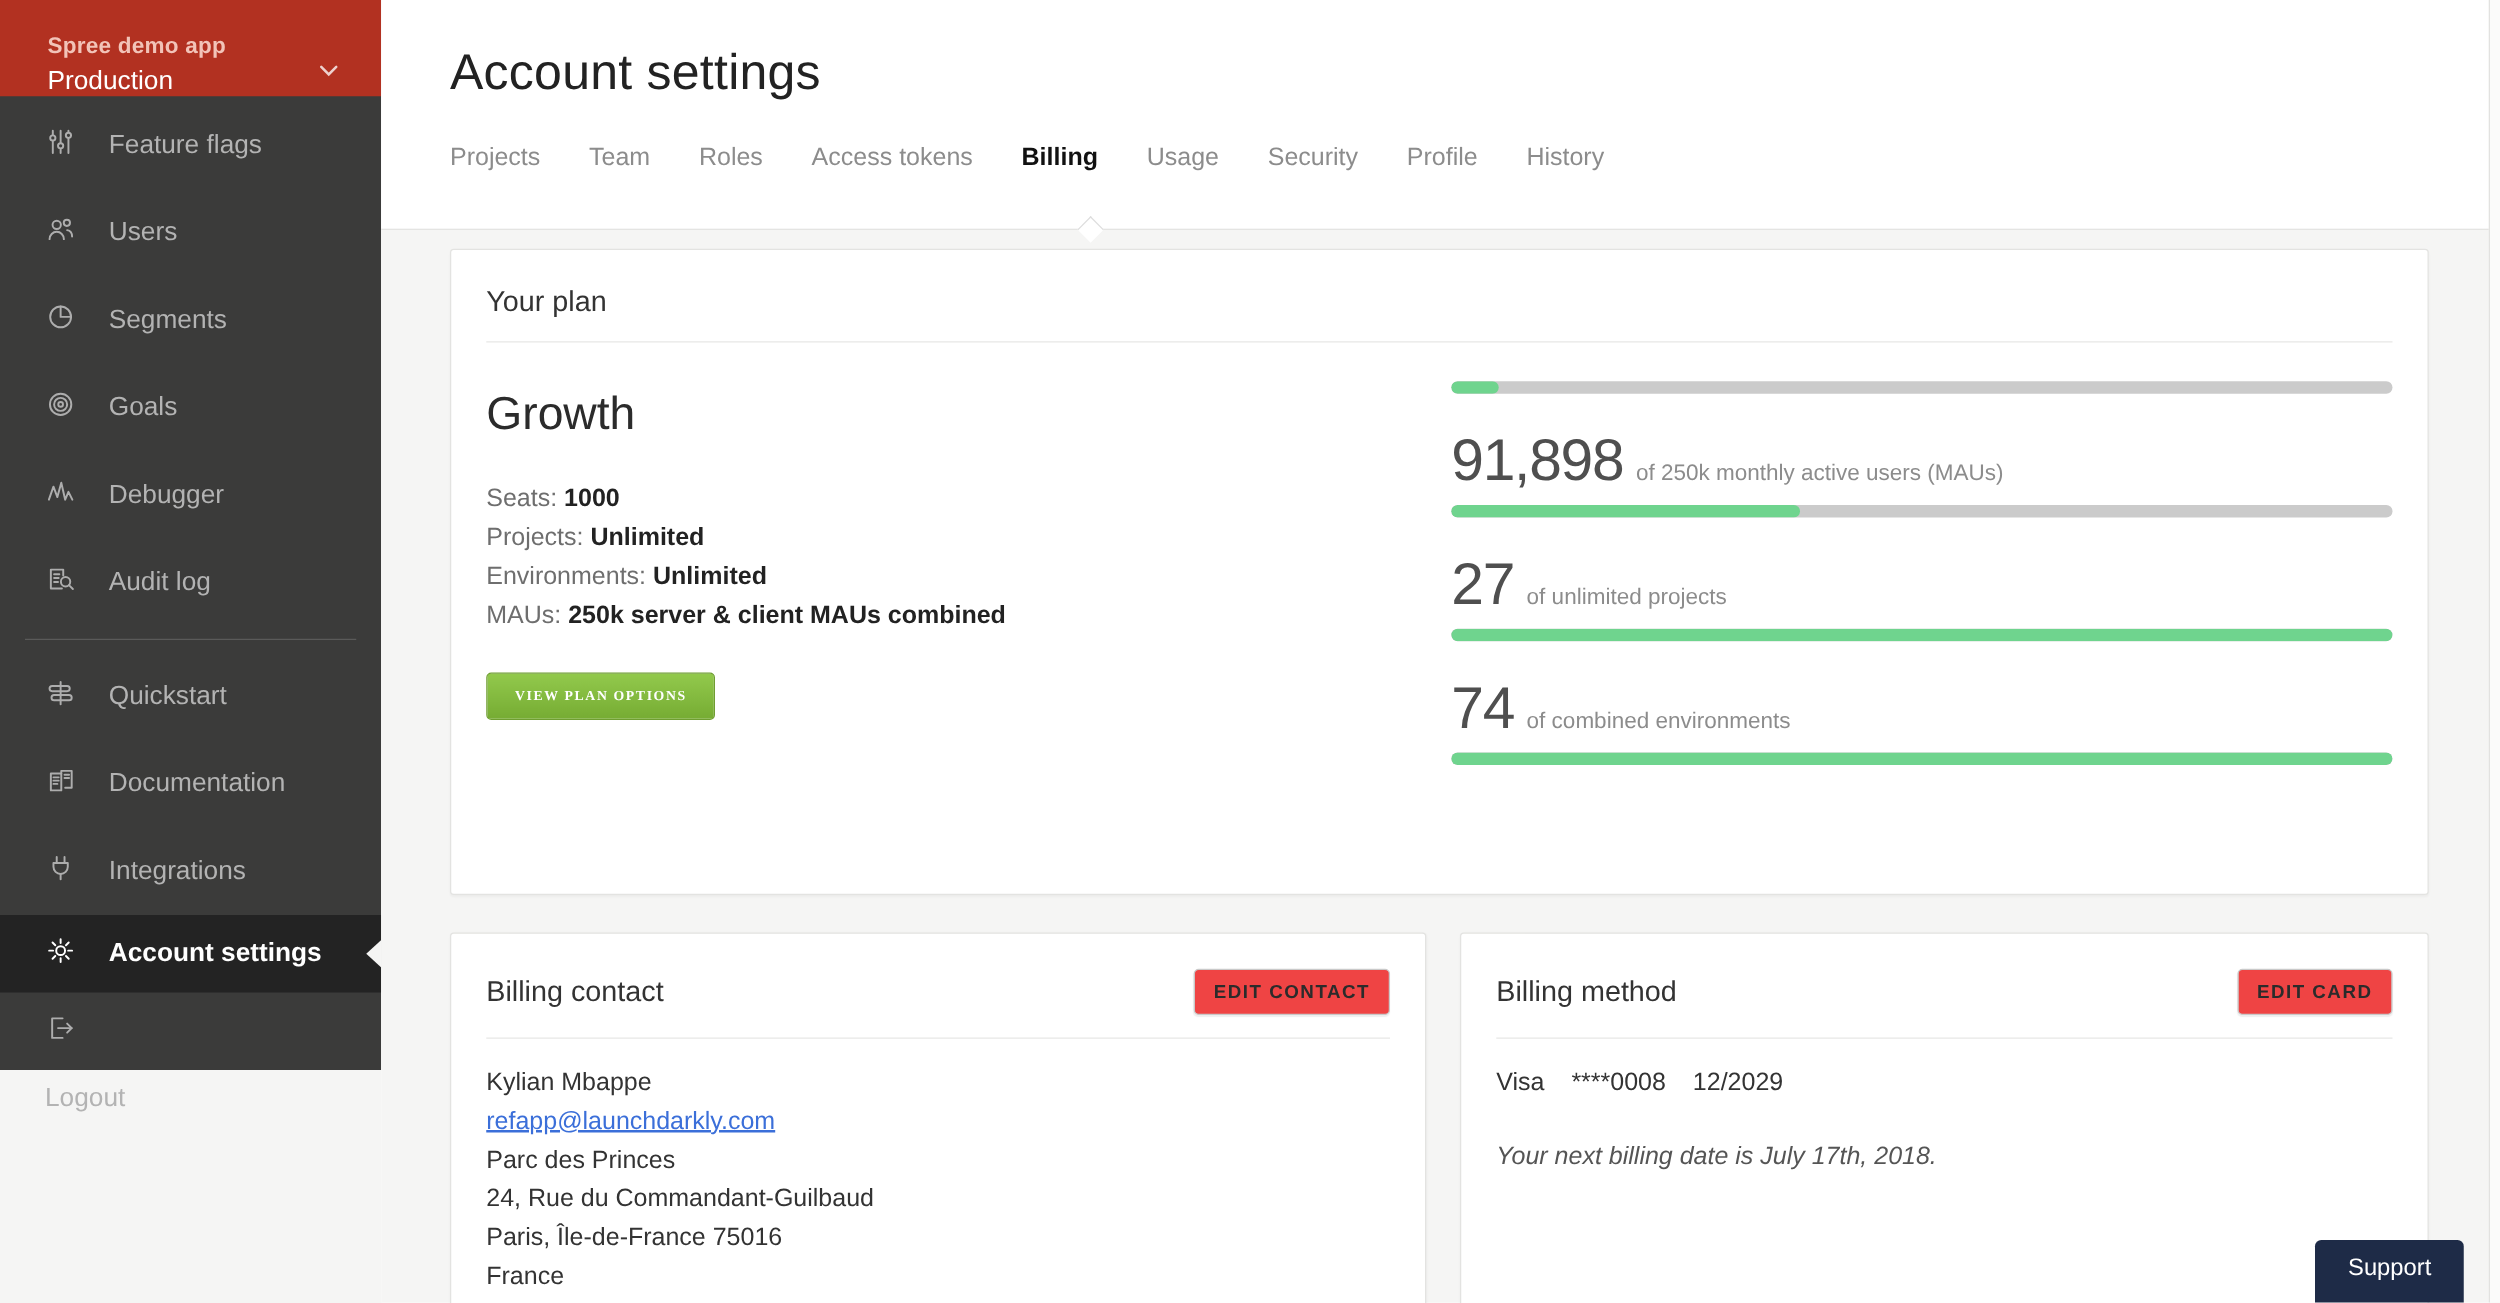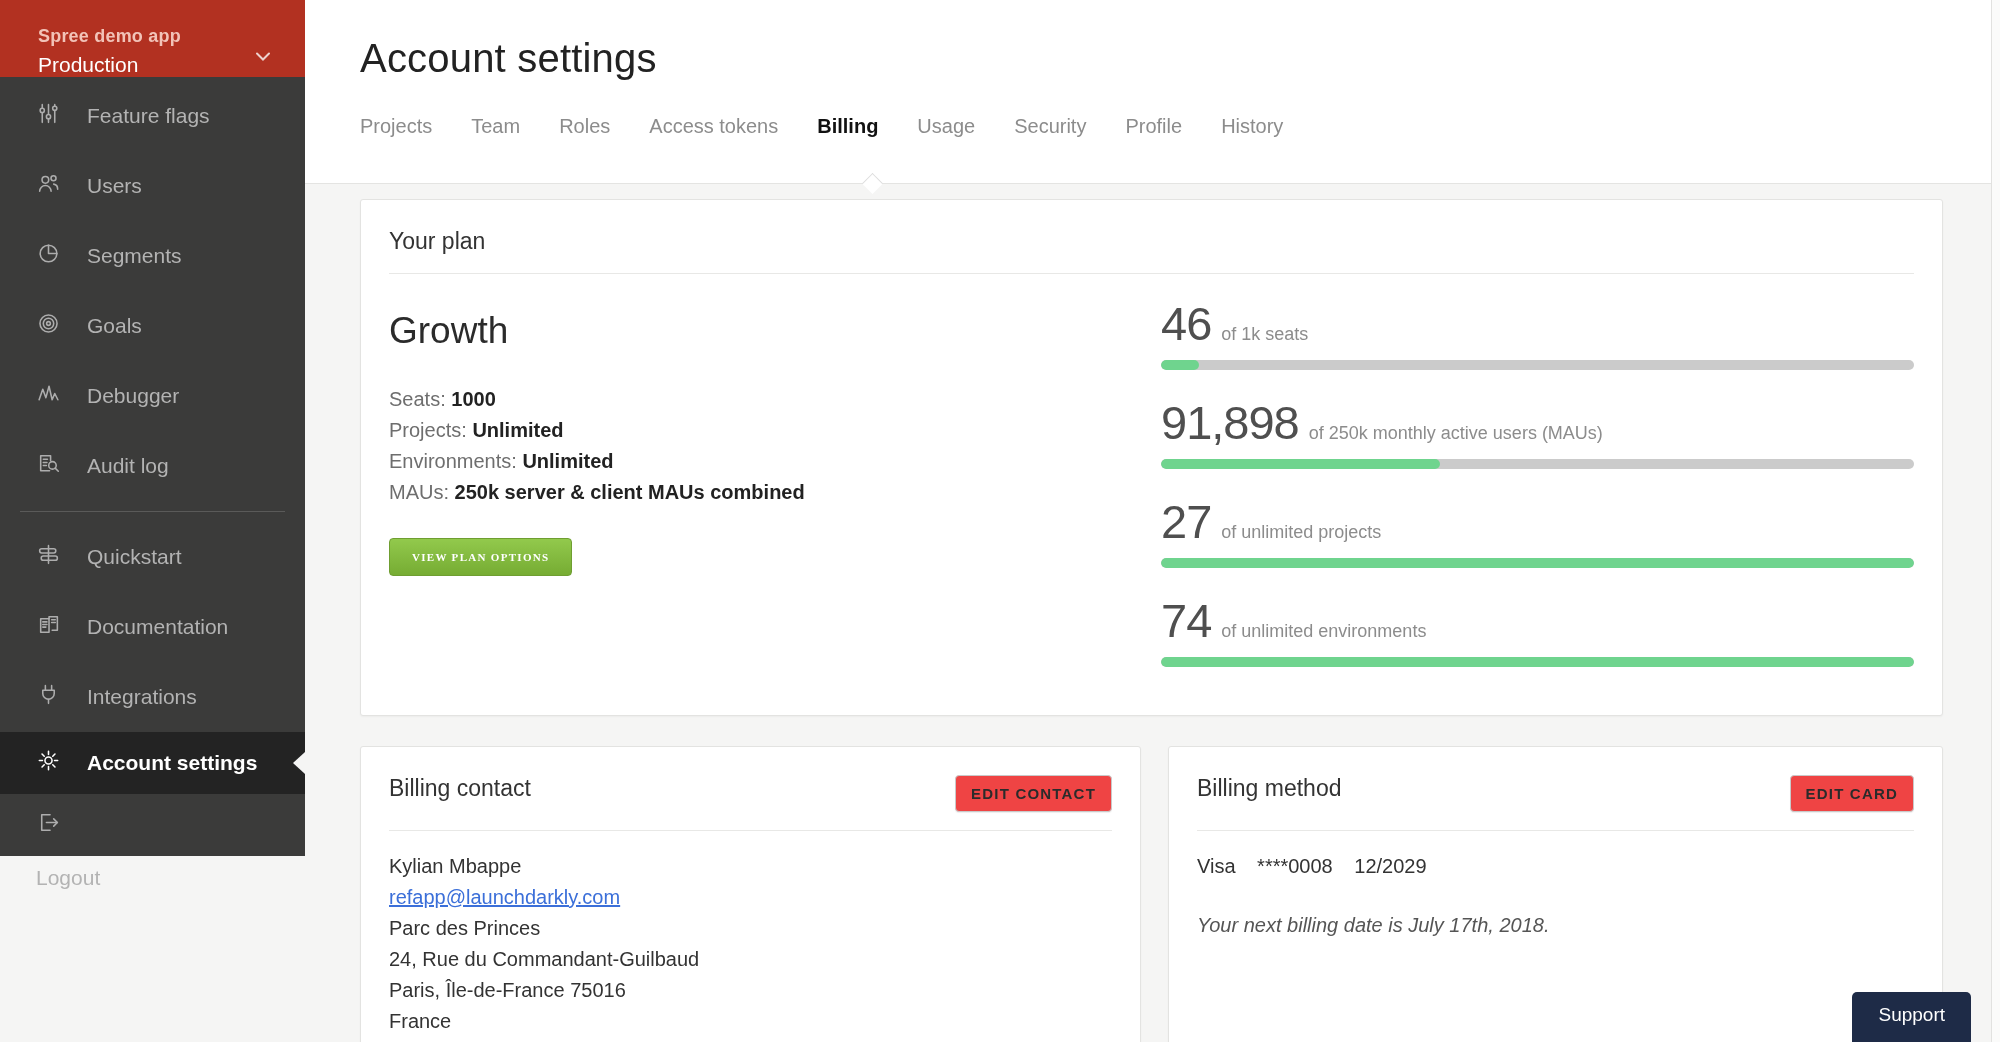--- a/index.html
+++ b/index.html
@@ -36,21 +36,21 @@
   .tab.active { color:#111; font-weight:600; }
 
   .content { position:absolute; top:183px; left:0; right:0; bottom:0;
     background:#f5f5f4; border-top:1px solid #e4e4e2; padding:15px 57px 0 55px; }
   .tab-caret { position:absolute; top:-8px; left:560px; width:15px; height:15px;
     background:#fff; border-left:1px solid #ddd; border-top:1px solid #ddd;
     transform:rotate(45deg); }
 
   .card { background:#fff; border:1px solid #e3e3e1; border-radius:3px;
     box-shadow:0 1px 2px rgba(0,0,0,.04); }
-  .card-header { display:flex; align-items:flex-start; justify-content:space-between;
+  .card-header { display:flex; align-items:center; justify-content:space-between;
     padding:28px 28px 18px 28px; }
   .card-title { font-size:23px; color:#333; }
   .card-divider { border:none; border-top:1px solid #e8e8e6; margin:0 28px; }
 
   
   .plan-card { height:517px; position:relative; }
   .plan-body { display:flex; padding:20px 28px 0 28px; }
   .plan-left { width:772px; }
   .plan-name { font-size:37px; font-weight:500; color:#2b2b2b; margin-top:16px; }
   .plan-details { margin-top:32px; font-size:20px; line-height:31px; color:#6e6e6e; }
@@ -230,24 +230,20 @@
           <div class="plan-details">
             <div><span>Seats:</span> <b>1000</b></div>
             <div><span>Projects:</span> <b>Unlimited</b></div>
             <div><span>Environments:</span> <b>Unlimited</b></div>
             <div><span>MAUs:</span> <b>250k server &amp; client MAUs combined</b></div>
           </div>
           <button class="cta-button">VIEW PLAN OPTIONS</button>
         </div>
         <div class="plan-stats">
           <div class="stat">
-            <div class="stat-top">
-              <span class="stat-value">46</span>
-              <span class="stat-caption">of 1k seats</span>
-            </div>
             <div class="bar">
                 <div class="bar-fill" style="width: 5%;"></div>
               </div>
           </div>
           <div class="stat">
             <div class="stat-top">
               <span class="stat-value">91,898</span>
               <span class="stat-caption">of 250k monthly active users (MAUs)</span>
             </div>
             <div class="bar">
@@ -259,21 +255,21 @@
               <span class="stat-value">27</span>
               <span class="stat-caption">of unlimited projects</span>
             </div>
             <div class="bar">
                 <div class="bar-fill" style="width: 100%;"></div>
               </div>
           </div>
           <div class="stat">
             <div class="stat-top">
               <span class="stat-value">74</span>
-              <span class="stat-caption">of unlimited environments</span>
+              <span class="stat-caption">of combined environments</span>
             </div>
             <div class="bar">
                 <div class="bar-fill" style="width: 100%;"></div>
               </div>
           </div>
         </div>
       </div>
     </div>
 
     <div class="cards-row">

